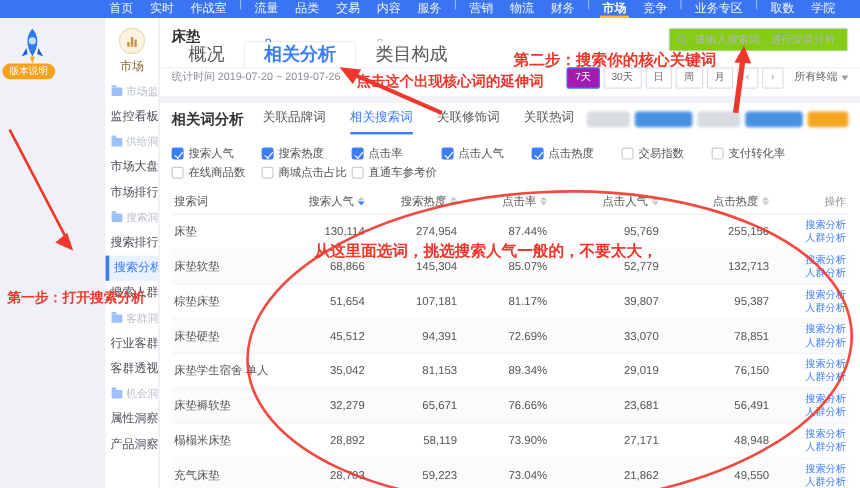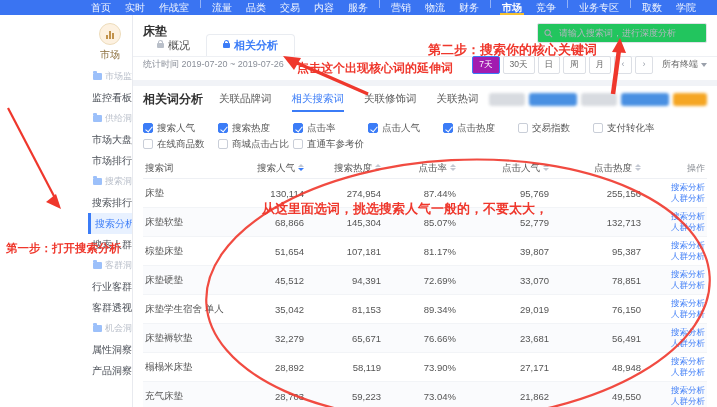--- a/index.html
+++ b/index.html
@@ -28,27 +28,27 @@
   .menu-group-header{height:21px;display:flex;align-items:center;padding-left:5px;font-size:9px;color:#b9bfca;white-space:nowrap;overflow:hidden;}
   .folder{width:9px;height:7px;background:#9cc0fa;border-radius:1px;position:relative;display:inline-block;margin-right:3px;flex:none;}
   .folder::before{content:"";position:absolute;top:-2px;left:0;width:4px;height:2px;background:#9cc0fa;border-radius:1px 1px 0 0;}
   .menu-item{height:21px;line-height:21px;font-size:10px;color:#4a4f57;padding-left:4px;white-space:nowrap;overflow:hidden;cursor:pointer;}
   .menu-item.active{background:#e8f1ff;color:#3b7cf7;border-left:3px solid #3b7cf7;padding-left:4px;}
 
   
   .main{position:absolute;left:133px;top:15px;width:584px;height:392px;background:#fff;}
   .crumb-row{height:20px;padding:6px 10px 0;box-sizing:border-box;position:relative;}
   .page-title{font-size:12px;font-weight:bold;color:#333;}
-  .search-box{position:absolute;right:10px;top:8px;width:170px;height:20px;border:1px solid #e0e2e8;border-radius:2px;display:flex;align-items:center;padding:0 6px;box-sizing:border-box;background:#22c55e;}
+  .search-box{position:absolute;right:10px;top:8px;width:150px;height:20px;border:1px solid #e0e2e8;border-radius:2px;display:flex;align-items:center;padding:0 6px;box-sizing:border-box;background:#84cc16;}
   .search-box svg{flex:none;margin-right:4px;}
   .search-box input{border:none;outline:none;width:100%;font-size:9px;color:#555;background:transparent;font-family:inherit;}
   .search-box input::placeholder{color:#b3b7bf;}
 
   .tabs-row{height:21px;display:flex;align-items:flex-end;padding-left:8px;}
-  .tab{height:21px;line-height:21px;font-size:11px;color:#555;padding:0 16px;display:flex;align-items:center;cursor:pointer;}
+  .tab{height:21px;line-height:21px;font-size:15px;color:#555;padding:0 16px;display:flex;align-items:flex-start;cursor:pointer;flex-direction:column;}
   .tab.active{color:#3b7cf7;background:#fff;border:1px solid #e9ecf1;border-bottom:none;border-radius:4px 4px 0 0;font-weight:bold;}
   .lock{position:relative;display:inline-block;width:7px;height:5px;background:#b9bfc9;border-radius:1px;margin-right:4px;}
   .lock::before{content:"";position:absolute;left:1px;top:-3px;width:3px;height:2px;border:1px solid #b9bfc9;border-bottom:none;border-radius:3px 3px 0 0;}
   .tab.active .lock{background:#3b7cf7;} .tab.active .lock::before{border-color:#3b7cf7;}
 
   .stats-row{height:16px;border-top:1px solid #eef0f4;display:flex;align-items:center;padding:0 10px;box-sizing:border-box;}
   .stat-time{font-size:9px;color:#8a8f99;}
   .range-group{margin-left:auto;display:flex;align-items:center;gap:3px;}
   .rbtn{height:16px;line-height:15px;padding:0 6px;font-size:8.5px;color:#666;border:1px solid #dcdfe5;border-radius:2px;background:#fff;cursor:pointer;}
   .rbtn.active{background:#a21caf;border-color:#3b7cf7;color:#fff;}
@@ -127,20 +127,32 @@
         <span class="nav-item active">市场</span>
         <span class="nav-item">竞争</span>
         <span class="nav-div"></span>
         <span class="nav-item">业务专区</span>
         <span class="nav-div"></span>
         <span class="nav-item">取数</span>
         <span class="nav-item">学院</span>
       </div>
   </div>
 
+  <div class="left-rail">
+    <div class="rocket-wrap">
+      <svg width="26" height="34" viewBox="0 0 26 34">
+        <path d="M13 1 C18 6 19 15 13 24 C7 15 8 6 13 1 Z" fill="#2f7be8"></path>
+        <circle cx="13" cy="11" r="3" fill="#bfe0ff"></circle>
+        <path d="M8 17 L4 24 L9 22 Z" fill="#1f5fc4"></path>
+        <path d="M18 17 L22 24 L17 22 Z" fill="#1f5fc4"></path>
+        <path d="M11 24 L13 30 L15 24 Z" fill="#f5a623"></path>
+      </svg>
+      <div class="version-badge">版本说明</div>
+    </div>
+  </div>
 
   <div class="sidebar">
     <div class="mod-icon">
       <i style="height:4px"></i>
         <i style="height:8px"></i>
         <i style="height:6px"></i>
     </div>
     <div class="mod-label">市场</div>
     <div class="menu">
         <div class="menu-group-header">
@@ -188,20 +200,24 @@
       </div>
     </div>
     <div class="tabs-row">
         <div class="tab">
           <span class="lock"></span>
           <span>概况</span>
         </div>
         <div class="tab active">
           <span class="lock"></span>
           <span>相关分析</span>
+        </div>
+        <div class="tab">
+          <span class="lock"></span>
+          <span>类目构成</span>
         </div>
       </div>
     <div class="stats-row">
       <span class="stat-time">统计时间 2019-07-20 ~ 2019-07-26</span>
       <div class="range-group">
           <span class="rbtn active">7天</span>
           <span class="rbtn">30天</span>
           <span class="rbtn">日</span>
           <span class="rbtn">周</span>
           <span class="rbtn">月</span>

